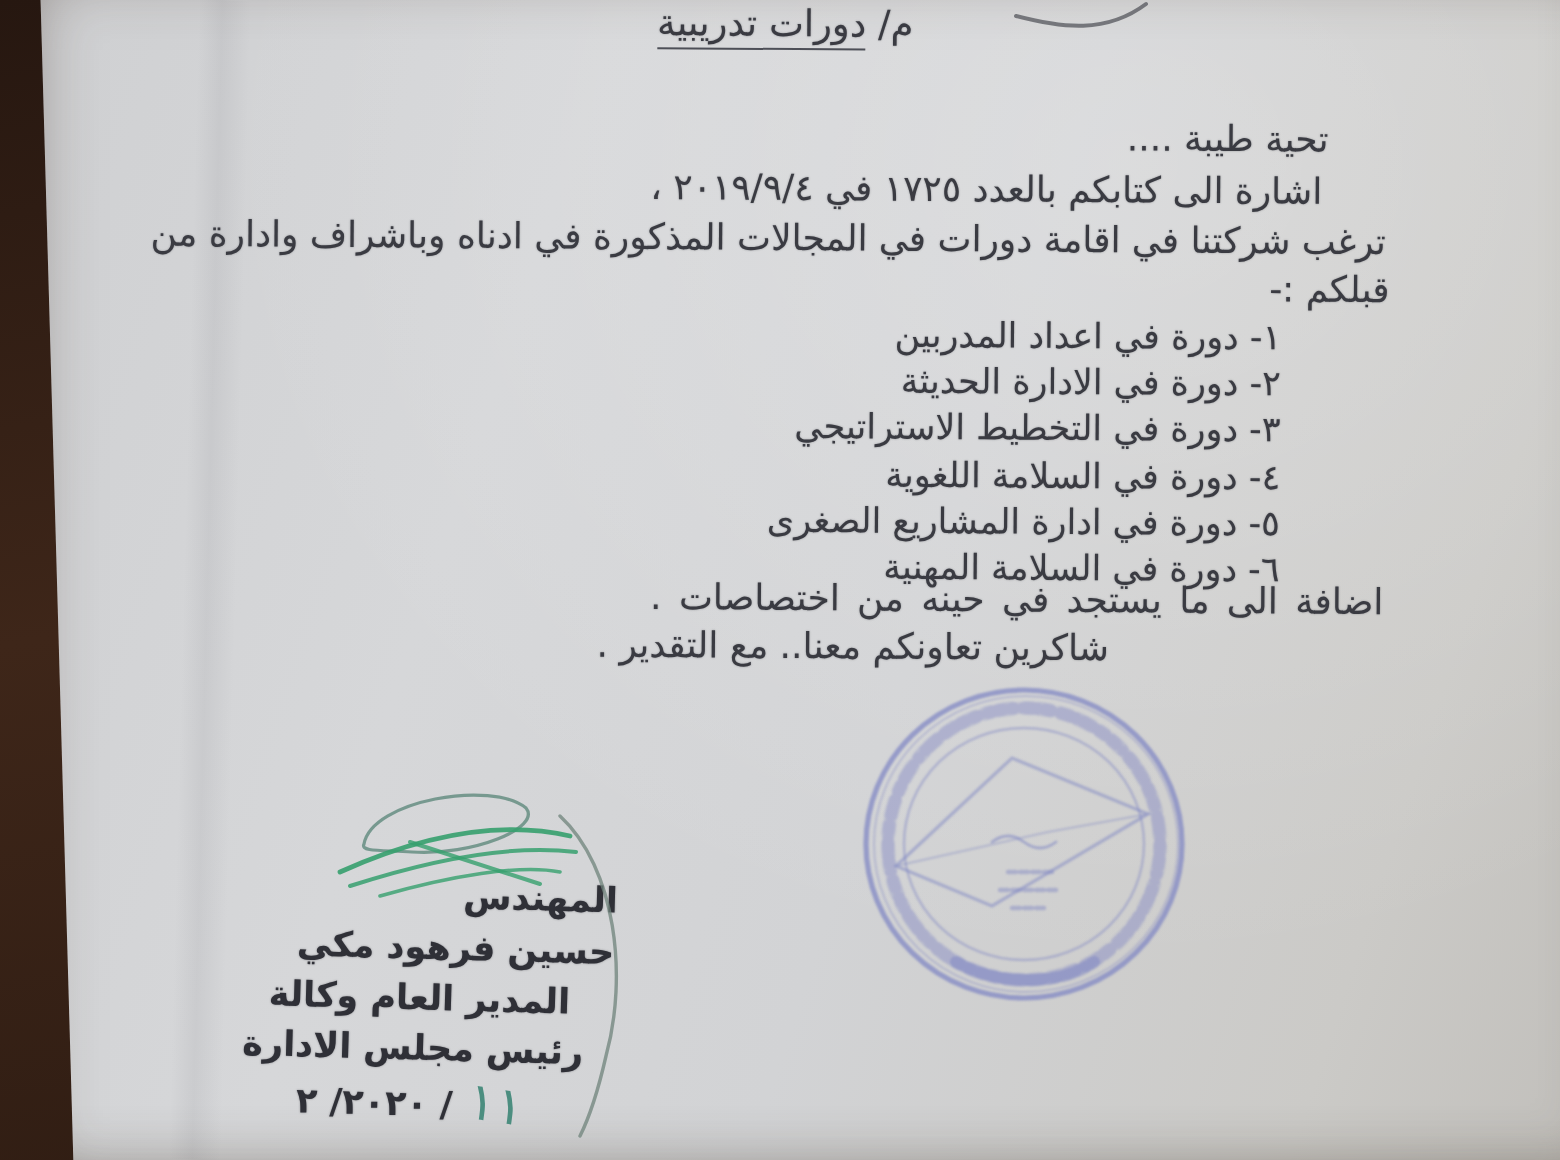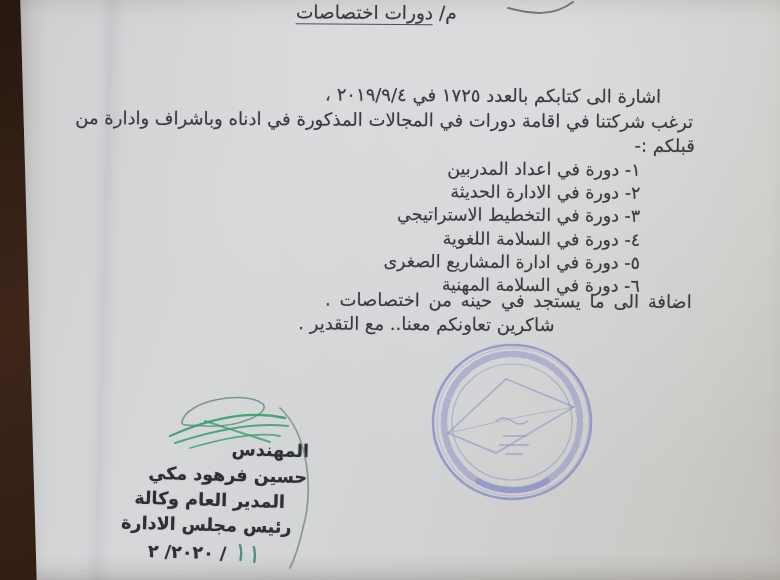--- a/index.html
+++ b/index.html
@@ -62,23 +62,24 @@
 <body>
 
 <div class="paper">
   <div class="crease"></div>
 </div>
 
 <div class="content">
 
   <div class="line subject">
     <span>م/</span>
-    <span class="u">دورات اختصاصات</span>
+    <span class="u">دورات تدريبية</span>
   </div>
 
+  <div class="line greeting">تحية طيبة ....</div>
   <div class="line reference">اشارة الى كتابكم بالعدد ١٧٢٥ في ٢٠١٩/٩/٤ ،</div>
   <div class="line request1">ترغب شركتنا في اقامة دورات في المجالات المذكورة في ادناه وباشراف وادارة من</div>
   <div class="line request2">قبلكم :-</div>
 
   <div class="line courses">
     <div class="item">١- دورة في اعداد المدربين</div>
     <div class="item">٢- دورة في الادارة الحديثة</div>
     <div class="item">٣- دورة في التخطيط الاستراتيجي</div>
     <div class="item">٤- دورة في السلامة اللغوية</div>
     <div class="item">٥- دورة في ادارة المشاريع الصغرى</div>

